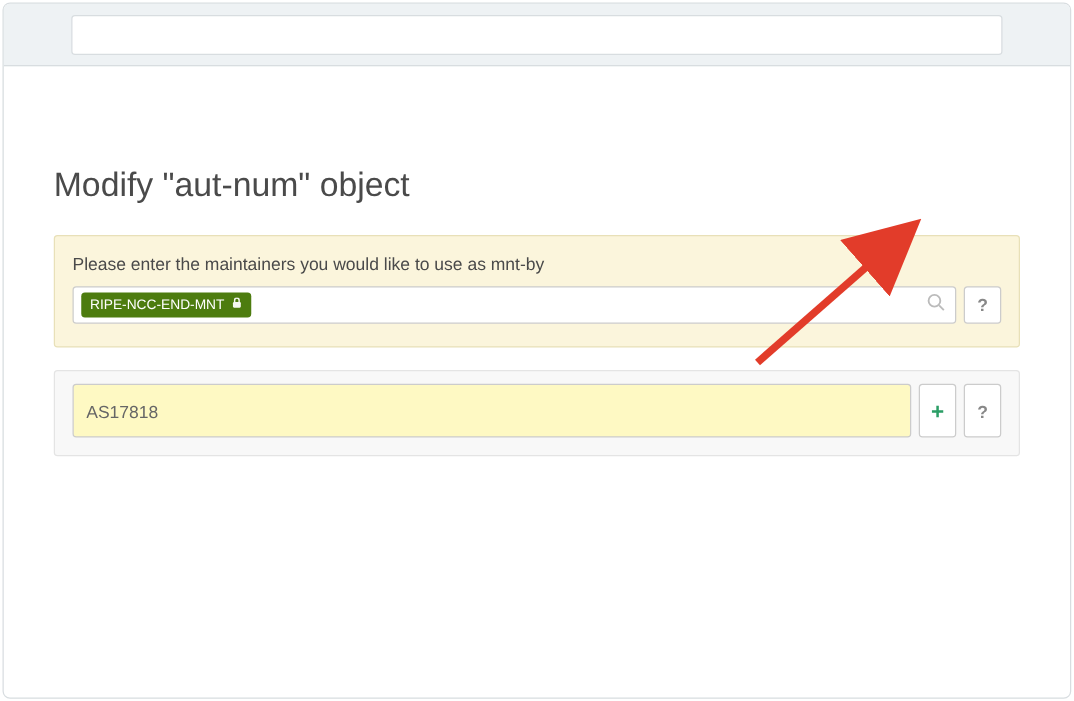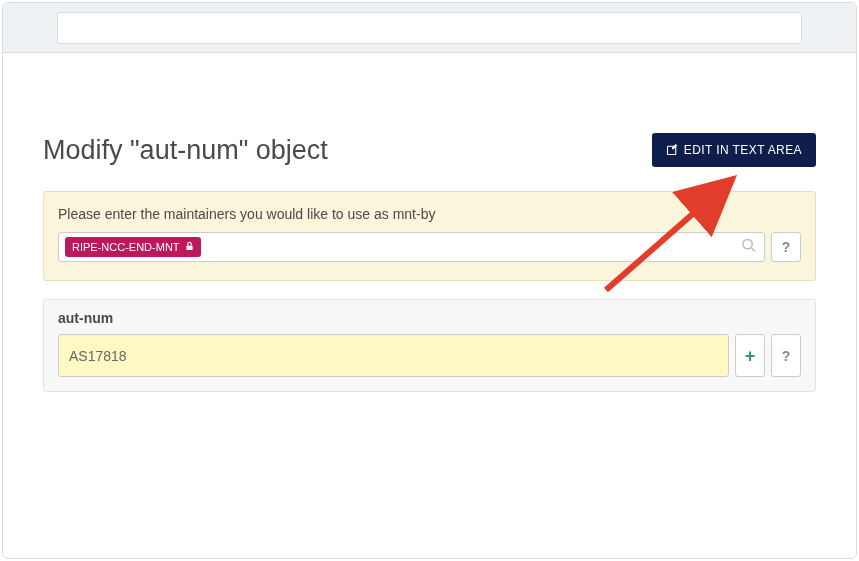--- a/index.html
+++ b/index.html
@@ -109,21 +109,21 @@
       display: inline-flex;
       align-items: center;
       height: 20px;
       border-radius: 3px;
       padding: 0 7px;
       font-size: 11px;
       color: #fff;
       gap: 5px;
       font-weight: 500;
     }
-    .tag-grey { background: #be185d; }
+    .tag-grey { background: #4d7c0f; }
     .tag-teal { background: #4fbfb8; }
     .tag .mini-icon { font-size: 10px; opacity: 0.95; }
     .tag .close-x { font-size: 11px; cursor: pointer; opacity: 0.95; margin-left: 2px;}
     .search-icon {
       position: absolute;
       right: 8px;
       top: 50%;
       transform: translateY(-50%);
       color: #bbb;
     }
@@ -193,27 +193,20 @@
 <div class="frame">
 
   <div class="top-bar">
     <div class="top-input"></div>
   </div>
 
   <div class="content">
 
     <div class="header-row">
       <h1 class="page-title">Modify "aut-num" object</h1>
-      <button class="edit-btn">
-        <svg class="edit-icon" viewBox="0 0 16 16" fill="none" stroke="currentColor" stroke-width="1.5">
-          <rect x="2" y="3" width="11" height="11" rx="1"></rect>
-          <path d="M8 5 L13 0 L15 2 L10 7 L8 7 Z" fill="currentColor" stroke="none"></path>
-        </svg>
-        <span>EDIT IN TEXT AREA</span>
-      </button>
     </div>
 
     <div class="mnt-panel">
       <div class="mnt-label">Please enter the maintainers you would like to use as mnt-by</div>
       <div class="mnt-row">
         <div class="tag-input">
           <span class="tag tag-grey">
             <span>RIPE-NCC-END-MNT</span>
             <span class="mini-icon">
               <svg width="9" height="9" viewBox="0 0 10 10" fill="currentColor">
@@ -227,21 +220,20 @@
                 <circle cx="7" cy="7" r="5"></circle>
                 <line x1="11" y1="11" x2="15" y2="15"></line>
               </svg>
           </span>
         </div>
         <button class="help-btn">?</button>
       </div>
     </div>
 
     <div class="attr-section">
-      <div class="attr-label">aut-num</div>
       <div class="attr-row">
         <input class="attr-input" type="text" readonly="" value="AS17818" style="">
         <button class="plus-btn">+</button>
         <button class="help-btn">?</button>
       </div>
     </div>
 
   </div>
 
   <svg class="arrow" style="left:595px; top:165px;" width="155" height="130" viewBox="0 0 155 130">

